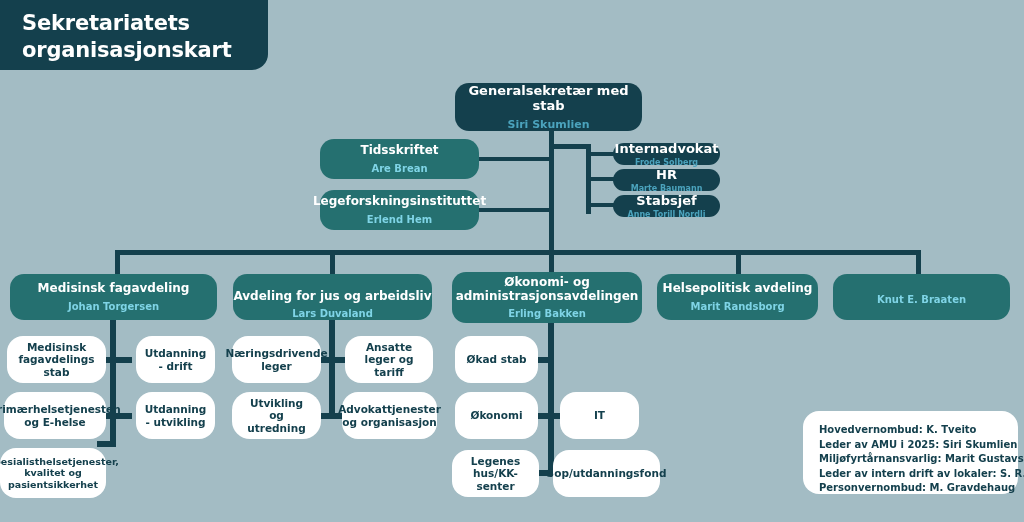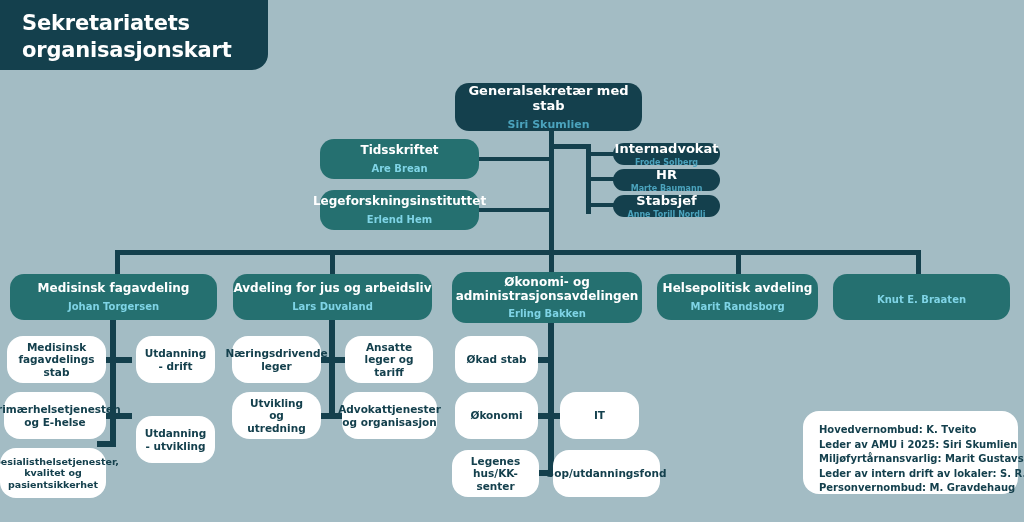--- a/index.html
+++ b/index.html
@@ -202,21 +202,21 @@
   </div>
   <div class="node teal unit" style="left:320px; top:190px; width:159px; height:40px;">
     <div class="title">Legeforskningsinstituttet</div>
     <div class="person">Erlend Hem</div>
   </div>
 
   <div class="node teal dept" style="left:10px; top:274px; width:207px; height:46px;">
     <div class="title">Medisinsk fagavdeling</div>
     <div class="person">Johan Torgersen</div>
   </div>
-  <div class="node teal dept" style="left:233px; top:274px; width:199px; height:46px;">
+  <div class="node teal dept" style="left:233px; top:274px; width:199px; height:46px;justify-content:flex-end;">
     <div class="title">Avdeling for jus og arbeidsliv</div>
     <div class="person">Lars Duvaland</div>
   </div>
   <div class="node teal dept" style="left:452px; top:272px; width:190px; height:51px;">
     <div class="title">Økonomi- og administrasjonsavdelingen</div>
     <div class="person">Erling Bakken</div>
   </div>
   <div class="node teal dept" style="left:657px; top:274px; width:161px; height:46px;">
     <div class="title">Helsepolitisk avdeling</div>
     <div class="person">Marit Randsborg</div>
@@ -230,21 +230,21 @@
   </div>
   <div class="node white sub" style="left:4px; top:392px; width:102px; height:47px; padding:0 6px;">
     <div class="title">Primærhelsetjenesten og E-helse</div>
   </div>
   <div class="node white sub small" style="left:0px; top:448px; width:106px; height:50px; padding:0 4px;">
     <div class="title">Spesialisthelsetjenester, kvalitet og pasientsikkerhet</div>
   </div>
   <div class="node white sub" style="left:136px; top:336px; width:79px; height:47px; padding:0 6px;">
     <div class="title">Utdanning - drift</div>
   </div>
-  <div class="node white sub" style="left:136px; top:392px; width:79px; height:47px; padding:0 18px;margin-top:24px;">
+  <div class="node white sub" style="left:136px; top:392px; width:79px; height:47px; padding:0 18px;">
     <div class="title">Utdanning - utvikling</div>
   </div>
 
   <div class="node white sub" style="left:232px; top:336px; width:89px; height:47px; padding:0 5px;">
     <div class="title">Næringsdrivende leger</div>
   </div>
   <div class="node white sub" style="left:232px; top:392px; width:89px; height:47px; padding:0 21px;border-radius:18px;">
     <div class="title">Utvikling og utredning</div>
   </div>
   <div class="node white sub" style="left:345px; top:336px; width:88px; height:47px; padding:0 5px;">

